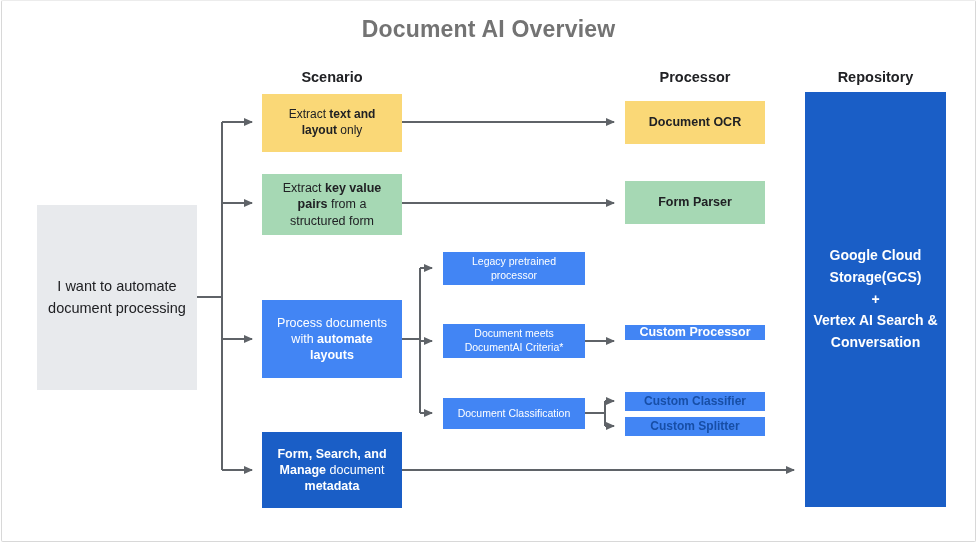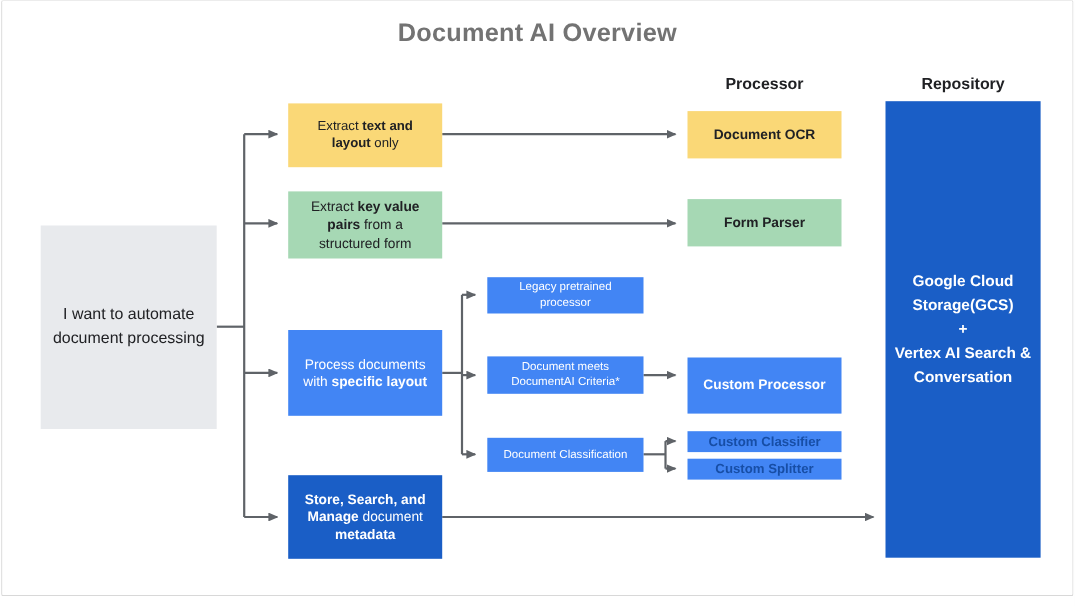--- a/index.html
+++ b/index.html
@@ -25,21 +25,21 @@
   .sc2{left:262px;top:174px;width:140px;height:61px;font-size:12.5px;padding:0 14px;text-align:center;}
   .sc3{left:262px;top:300px;width:140px;height:78px;font-size:12.5px;padding:0 10px;}
   .sc4{left:262px;top:432px;width:140px;height:76px;font-size:12.5px;padding:0 14px;}
   .sub{font-size:10.5px;color:#ffffff;padding:0 8px;}
   .sub1{left:443px;top:252px;width:142px;height:33px;}
   .sub2{left:443px;top:324px;width:142px;height:34px;}
   .sub3{left:443px;top:398px;width:142px;height:31px;}
   .proc{font-size:12.5px;font-weight:700;}
   .p-ocr{left:625px;top:101px;width:140px;height:43px;}
   .p-form{left:625px;top:181px;width:140px;height:43px;}
-  .p-custom{left:625px;top:325px;width:140px;height:51px;color:#ffffff;}
+  .p-custom{left:625px;top:325px;width:140px;height:15px;color:#ffffff;}
   .p-clsf{left:625px;top:392px;width:140px;height:19px;font-size:12px;color:#174EA6;}
   .p-splt{left:625px;top:417px;width:140px;height:19px;font-size:12px;color:#174EA6;}
   .repo{left:805px;top:92px;width:141px;height:415px;font-size:14px;font-weight:700;
         line-height:1.55;padding:0 6px;align-items:center;}
   .connectors{position:absolute;left:0;top:0;}
 </style>
 </head>
 <body>
 
 <div class="page">
@@ -68,41 +68,42 @@
       <path d="M585,413 H605"></path>
       <path d="M605,401 V426"></path>
       <path d="M605,401 H614" marker-end="url(#arw)"></path>
       <path d="M605,426 H614" marker-end="url(#arw)"></path>
       <path d="M402,470 H794" marker-end="url(#arw)"></path>
     </g>
   </svg>
 
   <div class="title">Document AI Overview</div>
 
+  <div class="colhdr hdr-scenario">Scenario</div>
   <div class="colhdr hdr-processor">Processor</div>
   <div class="colhdr hdr-repository">Repository</div>
 
   <div class="box start">
     <span>I want to automate document processing</span>
   </div>
 
   <div class="box yellow sc1">
     <span><span>Extract </span><b>text and layout</b><span> only</span></span>
   </div>
 
   <div class="box green sc2">
     <span><span>Extract </span><b>key value pairs</b><span> from a structured form</span></span>
   </div>
 
   <div class="box blue sc3">
-    <span><span>Process documents with </span><b>specific layout</b><span></span></span>
+    <span><span>Process documents with </span><b>automate layouts</b><span></span></span>
   </div>
 
   <div class="box darkblue sc4">
-    <span><b>Store, Search, and Manage</b><span> document </span><b>metadata</b></span>
+    <span><b>Form, Search, and Manage</b><span> document </span><b>metadata</b></span>
   </div>
 
   <div class="box blue sub sub1">
     <span>Legacy pretrained processor</span>
   </div>
 
   <div class="box blue sub sub2">
     <span>Document meets DocumentAI Criteria*</span>
   </div>
 

